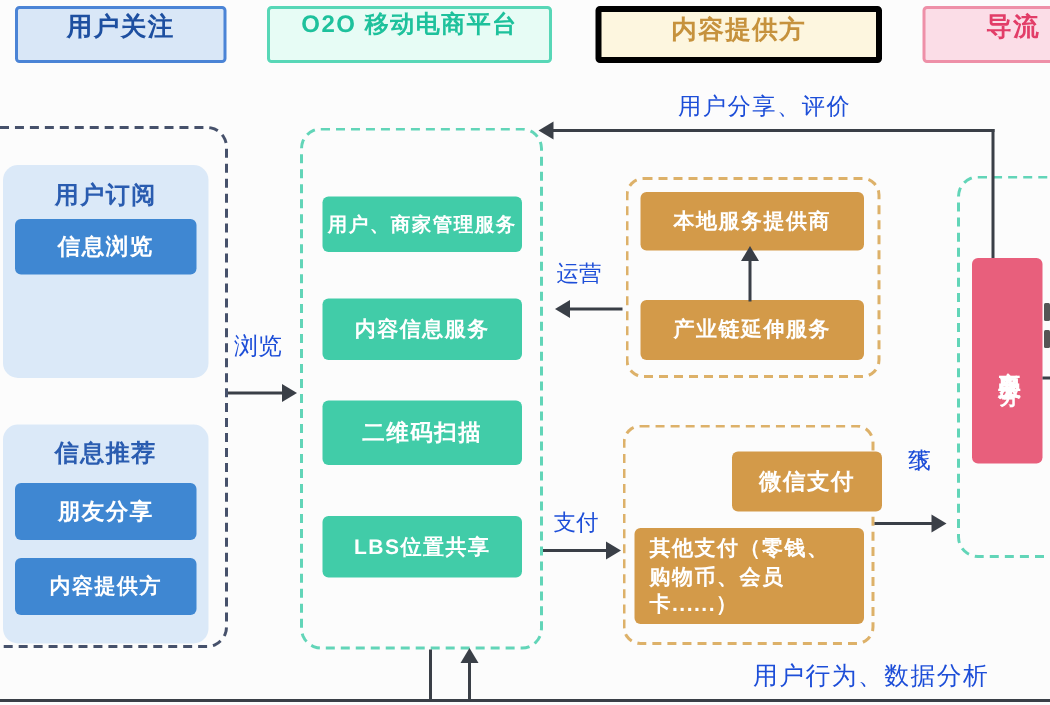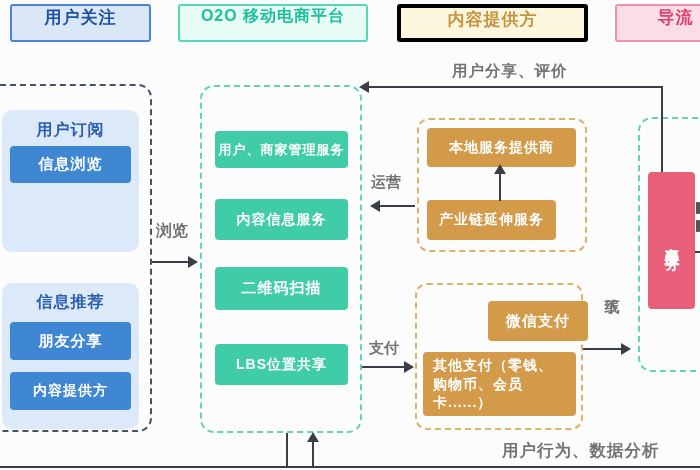--- a/index.html
+++ b/index.html
@@ -30,21 +30,21 @@
   .box-teal{background:#41cca8;letter-spacing:1px;}
   .box-tan {background:#d39a49;font-size:14px;letter-spacing:1px;}
   .box-pink{background:#e85f7c;}
   .vtext{writing-mode:vertical-rl;text-orientation:upright;}
   
   .line{background:#3a3f47;}
   .ah{width:0;height:0;}
   .ah-right{border-top:6px solid transparent;border-bottom:6px solid transparent;border-left:10px solid #3a3f47;}
   .ah-left {border-top:6px solid transparent;border-bottom:6px solid transparent;border-right:10px solid #3a3f47;}
   .ah-up   {border-left:6px solid transparent;border-right:6px solid transparent;border-bottom:10px solid #3a3f47;}
-  .flabel{color:#737373;font-weight:bold;white-space:nowrap;}
+  .flabel{color:#1d4ed8;font-weight:normal;white-space:nowrap;}
   .frag{background:#555;border-radius:1px;}
 </style>
 </head>
 <body>
 
 <div id="stage">
 
   <div class="abs chip chip-blue" style="left:10px;top:4px;width:141px;height:38px;">
     <span>用户关注</span>
   </div>
@@ -72,21 +72,21 @@
   <div class="abs box box-blue" style="left:10px;top:372px;width:121px;height:38px;font-size:14px;">内容提供方</div>
 
   <div class="abs dash dash-teal" style="left:200px;top:85px;width:162px;height:348px;"></div>
   <div class="abs box box-teal" style="left:215px;top:199px;width:133px;height:41px;font-size:14px;">内容信息服务</div>
   <div class="abs box box-teal" style="left:215px;top:131px;width:133px;height:37px;font-size:13px;">用户、商家管理服务</div>
   <div class="abs box box-teal" style="left:215px;top:267px;width:133px;height:43px;font-size:15px;">二维码扫描</div>
   <div class="abs box box-teal" style="left:215px;top:344px;width:133px;height:41px;font-size:14px;">LBS位置共享</div>
 
   <div class="abs dash dash-tan" style="left:417px;top:118px;width:170px;height:134px;"></div>
   <div class="abs box box-tan" style="left:427px;top:128px;width:149px;height:39px;">本地服务提供商</div>
-  <div class="abs box box-tan" style="left:427px;top:200px;width:129px;height:40px;">产业链延伸服务</div>
+  <div class="abs box box-tan" style="left:427px;top:200px;width:149px;height:40px;">产业链延伸服务</div>
 
   <div class="abs line" style="left:499px;top:173px;width:2px;height:28px;"></div>
   <div class="abs ah ah-up" style="left:494px;top:164px;"></div>
 
   <div class="abs dash dash-tan" style="left:415px;top:283px;width:168px;height:147px;"></div>
   <div class="abs box box-tan" style="left:448px;top:301px;width:100px;height:40px;font-size:15px;margin-left:40px;">微信支付</div>
   <div class="abs box box-tan" style="left:423px;top:352px;width:153px;height:64px;font-size:14px;
        justify-content:flex-start;text-align:left;padding:5px 10px;line-height:1.35;">其他支付（零钱、购物币、会员卡......）</div>
 
   <div class="abs dash dash-teal" style="left:638px;top:117px;width:92px;height:255px;"></div>

